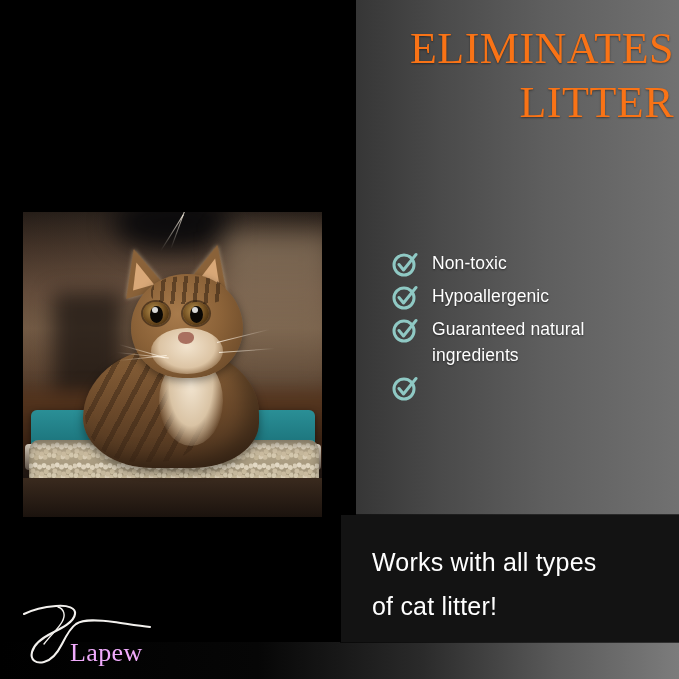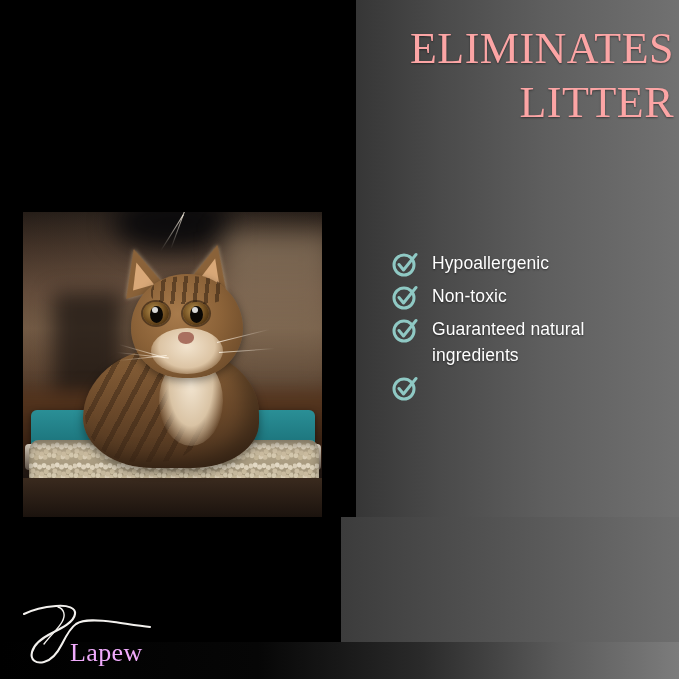--- a/index.html
+++ b/index.html
@@ -42,21 +42,21 @@
     background: linear-gradient(to right, #3c3c3c 0%, #555555 50%, #6e6e6e 100%);
   }
 
   
   .headline {
     position: absolute;
     left: 290px; top: 22px;
     width: 384px;
     text-align: right;
     font-family: "Liberation Serif", serif;
-    color: #fca5a5;
+    color: #f97316;
     font-size: 44px;
     line-height: 54px;
     letter-spacing: 0.5px;
     text-shadow: 0 1px 2px rgba(0,0,0,0.45);
   }
   .headline .hl-line { display: block; white-space: nowrap; }
 
   
   .photo-frame {
     position: absolute;
@@ -355,31 +355,31 @@
 
   <div class="bullets">
 
     <div class="bullet-row">
       <span class="check-icon">
         <svg width="26" height="26" viewBox="0 0 26 26">
           <circle cx="12" cy="14" r="10" fill="none" stroke="#8fc9c4" stroke-width="3"></circle>
           <path d="M7 13.5 L11.5 19 L24 3.5" fill="none" stroke="#8fc9c4" stroke-width="3" stroke-linecap="round" stroke-linejoin="round"></path>
         </svg>
       </span>
-      <span class="bullet-text">Hypoallergenic</span>
+      <span class="bullet-text">Non-toxic</span>
     </div>
 
     <div class="bullet-row">
       <span class="check-icon">
         <svg width="26" height="26" viewBox="0 0 26 26">
           <circle cx="12" cy="14" r="10" fill="none" stroke="#8fc9c4" stroke-width="3"></circle>
           <path d="M7 13.5 L11.5 19 L24 3.5" fill="none" stroke="#8fc9c4" stroke-width="3" stroke-linecap="round" stroke-linejoin="round"></path>
         </svg>
       </span>
-      <span class="bullet-text">Non-toxic</span>
+      <span class="bullet-text">Hypoallergenic</span>
     </div>
 
     <div class="bullet-row">
       <span class="check-icon">
         <svg width="26" height="26" viewBox="0 0 26 26">
           <circle cx="12" cy="14" r="10" fill="none" stroke="#8fc9c4" stroke-width="3"></circle>
           <path d="M7 13.5 L11.5 19 L24 3.5" fill="none" stroke="#8fc9c4" stroke-width="3" stroke-linecap="round" stroke-linejoin="round"></path>
         </svg>
       </span>
       <span class="bullet-text">Guaranteed natural ingredients</span>
@@ -389,20 +389,26 @@
       <span class="check-icon">
         <svg width="26" height="26" viewBox="0 0 26 26">
           <circle cx="12" cy="14" r="10" fill="none" stroke="#8fc9c4" stroke-width="3"></circle>
           <path d="M7 13.5 L11.5 19 L24 3.5" fill="none" stroke="#8fc9c4" stroke-width="3" stroke-linecap="round" stroke-linejoin="round"></path>
         </svg>
       </span>
     </div>
 
   </div>
 
+  <div class="callout">
+    <div class="callout-text">
+      <div>Works with all types</div>
+      <div>of cat litter!</div>
+    </div>
+  </div>
 
   <div class="logo">
     <svg class="logo-mark" width="140" height="70" viewBox="0 0 140 70">
       <path d="M6 14 C 14 10, 26 7, 38 6 C 50 5, 58 8, 57 14 C 56 22, 44 28, 34 33 C 24 38, 16 44, 14 52 C 12 60, 18 64, 26 62 C 34 60, 40 52, 44 44 C 48 36, 52 28, 58 24 C 66 19, 80 20, 96 22 C 110 24, 122 26, 132 27" fill="none" stroke="#f3f1ee" stroke-width="2.1" stroke-linecap="round"></path>
       <path d="M40 7 C 46 9, 48 15, 44 22 C 40 29, 32 36, 26 44" fill="none" stroke="#f3f1ee" stroke-width="1.4" stroke-linecap="round"></path>
     </svg>
     <span class="logo-word">Lapew</span>
   </div>
 
 </div>

